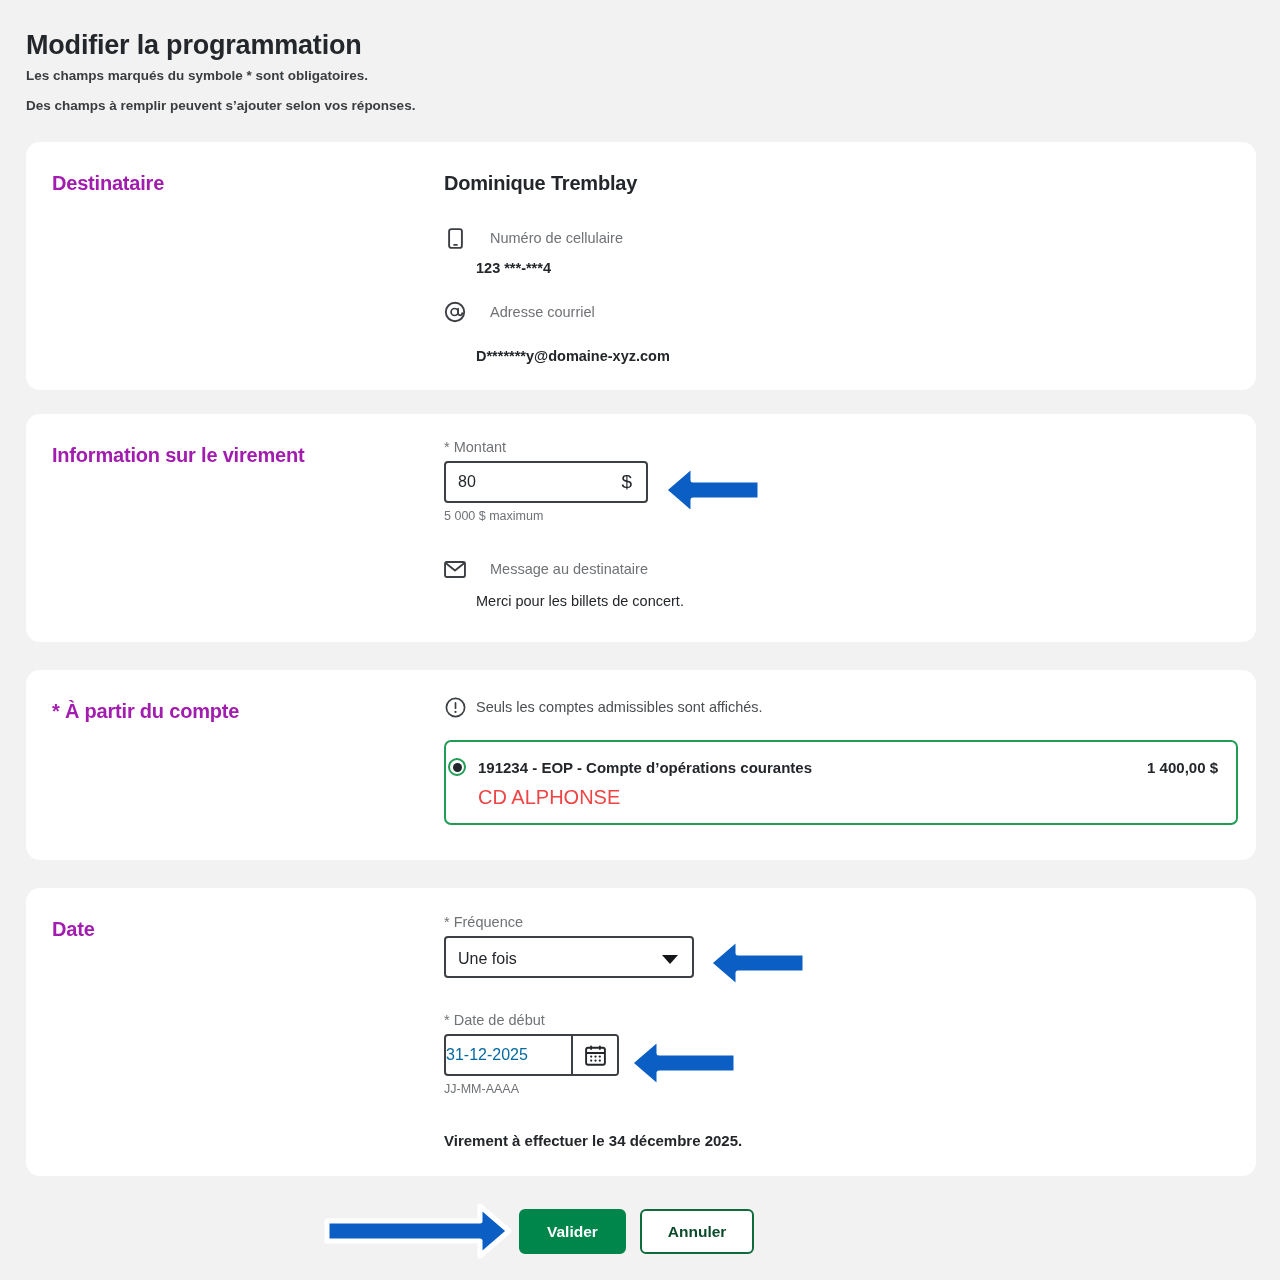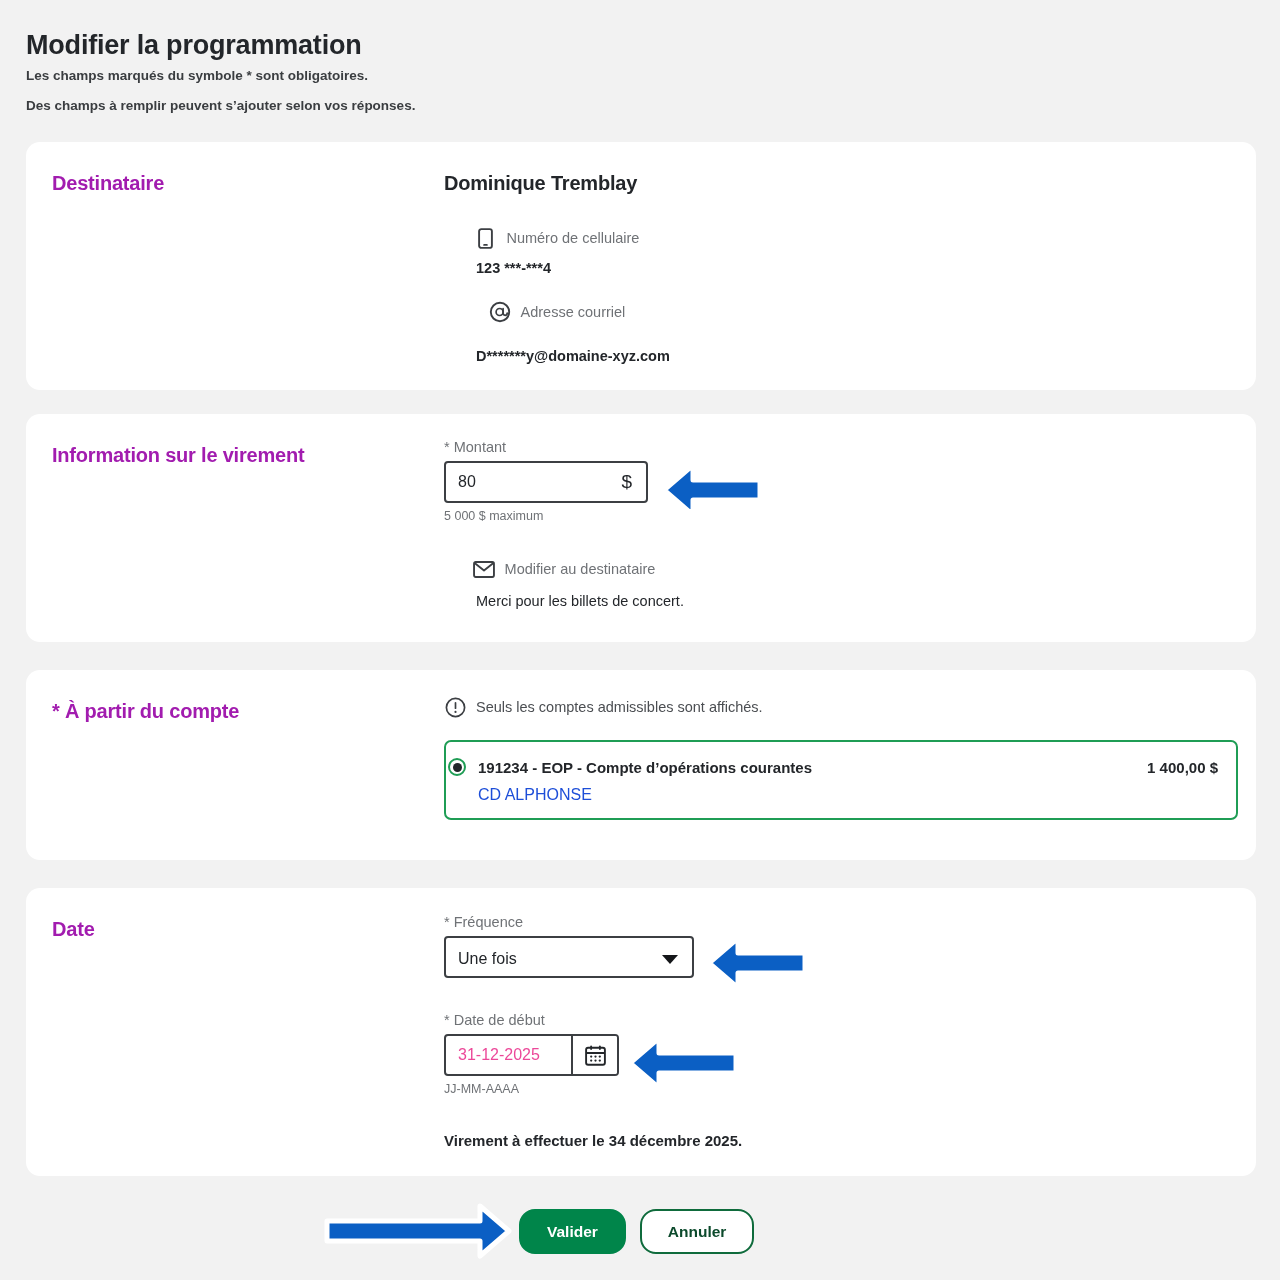--- a/index.html
+++ b/index.html
@@ -43,21 +43,21 @@
     letter-spacing: -0.2px;
   }
 
   
   .col-right { position: absolute; left: 418px; }
 
   .person-name {
     font-size: 20px; font-weight: 700; color: #23262a; letter-spacing: -0.2px;
   }
 
-  .icon-row { display: flex; align-items: center; gap: 10px; justify-content: center; }
+  .icon-row { display: flex; align-items: center; gap: 24px; }
   .icon-box {
     width: 22px; height: 22px; display: inline-flex;
     align-items: center; justify-content: center; flex: 0 0 22px;
   }
   .icon-box svg { display: block; }
   .field-label-muted { font-size: 14.5px; color: #6f7276; }
   .field-value-strong { font-size: 14.5px; font-weight: 700; color: #23262a; }
 
   
   .lbl {
@@ -91,21 +91,21 @@
     border-top: 9px solid #141619;
   }
 
   .date-wrap {
     display: flex; align-items: stretch;
     border: 2px solid #3c3f43; border-radius: 4px; background: #fff;
     height: 42px; width: 175px; overflow: hidden;
   }
   .date-wrap .dval {
     flex: 1; display: flex; align-items: center;
-    padding-left: 12px; font-size: 16px; color: #ec4899;
+    font-size: 16px; color: #0369a1;
   }
   .date-btn {
     width: 46px; border-left: 2px solid #3c3f43;
     display: flex; align-items: center; justify-content: center;
     background: #fff;
   }
 
   
   .acct-card {
     border: 2px solid #1f9d55; border-radius: 7px; background: #fff;
@@ -114,34 +114,34 @@
   .acct-top { display: flex; align-items: center; justify-content: space-between; }
   .acct-left { display: flex; align-items: center; gap: 12px; }
   .radio {
     width: 18px; height: 18px; border-radius: 50%;
     border: 2px solid #1f9d55; background: #fff;
     display: flex; align-items: center; justify-content: center; flex: 0 0 18px;
   }
   .radio .dot { width: 9px; height: 9px; border-radius: 50%; background: #23262a; }
   .acct-title { font-size: 15px; font-weight: 700; color: #23262a; }
   .acct-amount { font-size: 15px; font-weight: 700; color: #23262a; }
-  .acct-sub { font-size: 16px; color: #1d4ed8; margin-top: 10px; padding-left: 30px; }
+  .acct-sub { font-size: 20px; color: #ef4444; margin-top: 10px; padding-left: 30px; }
 
   .info-line {
     display: flex; align-items: center; gap: 10px;
     font-size: 14.5px; color: #4b4e52;
   }
 
   .msg-strong { font-size: 14.5px; font-weight: 400; color: #23262a; }
   .summary-strong { font-size: 15px; font-weight: 700; color: #23262a; }
 
   
   .btn-row { position: absolute; left: 519px; top: 1209px; display: flex; gap: 14px; }
   .btn {
-    height: 45px; border-radius: 16px; font-size: 15.5px; font-weight: 700;
+    height: 45px; border-radius: 6px; font-size: 15.5px; font-weight: 700;
     display: inline-flex; align-items: center; justify-content: center;
     padding: 0 26px; cursor: pointer; white-space: nowrap;
   }
   .btn-primary { background: #00854a; color: #ffffff; border: 2px solid #00854a; }
   .btn-secondary { background: #ffffff; color: #0c4a2c; border: 2px solid #0f6b3c; }
 
   
   .arrow { position: absolute; pointer-events: none; }
 </style>
 </head>
@@ -198,21 +198,21 @@
       </div>
       <div class="helper">5 000 $ maximum</div>
 
       <div class="icon-row" style="margin-top:35px;">
         <span class="icon-box">
           <svg width="22" height="17" viewBox="0 0 22 17" fill="none" aria-hidden="true">
             <rect x="1.05" y="1.05" width="19.9" height="14.9" rx="1.6" stroke="#3c3f43" stroke-width="1.9"></rect>
             <path d="M1.9 2.3 11 9.4l9.1-7.1" stroke="#3c3f43" stroke-width="1.9" stroke-linejoin="round"></path>
           </svg>
         </span>
-        <span class="field-label-muted">Modifier au destinataire</span>
+        <span class="field-label-muted">Message au destinataire</span>
       </div>
       <div class="msg-strong" style="margin-top:13px; padding-left:32px;">Merci pour les billets de concert.</div>
     </div>
   </section>
 
   <section class="card card-account">
     <div class="section-heading" style="top:30px;">
       <span>*</span>
       <span>À partir du compte</span>
     </div>

